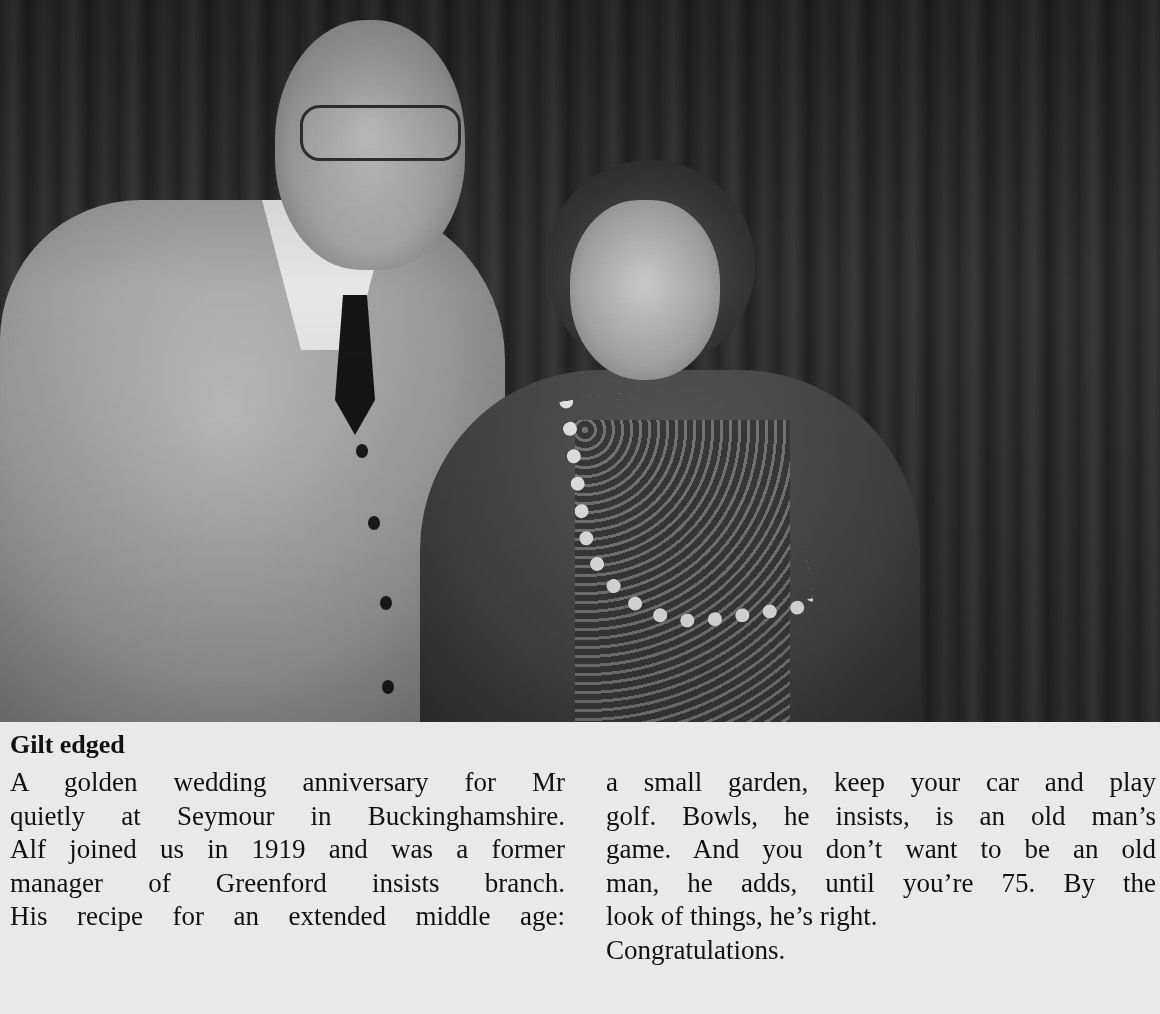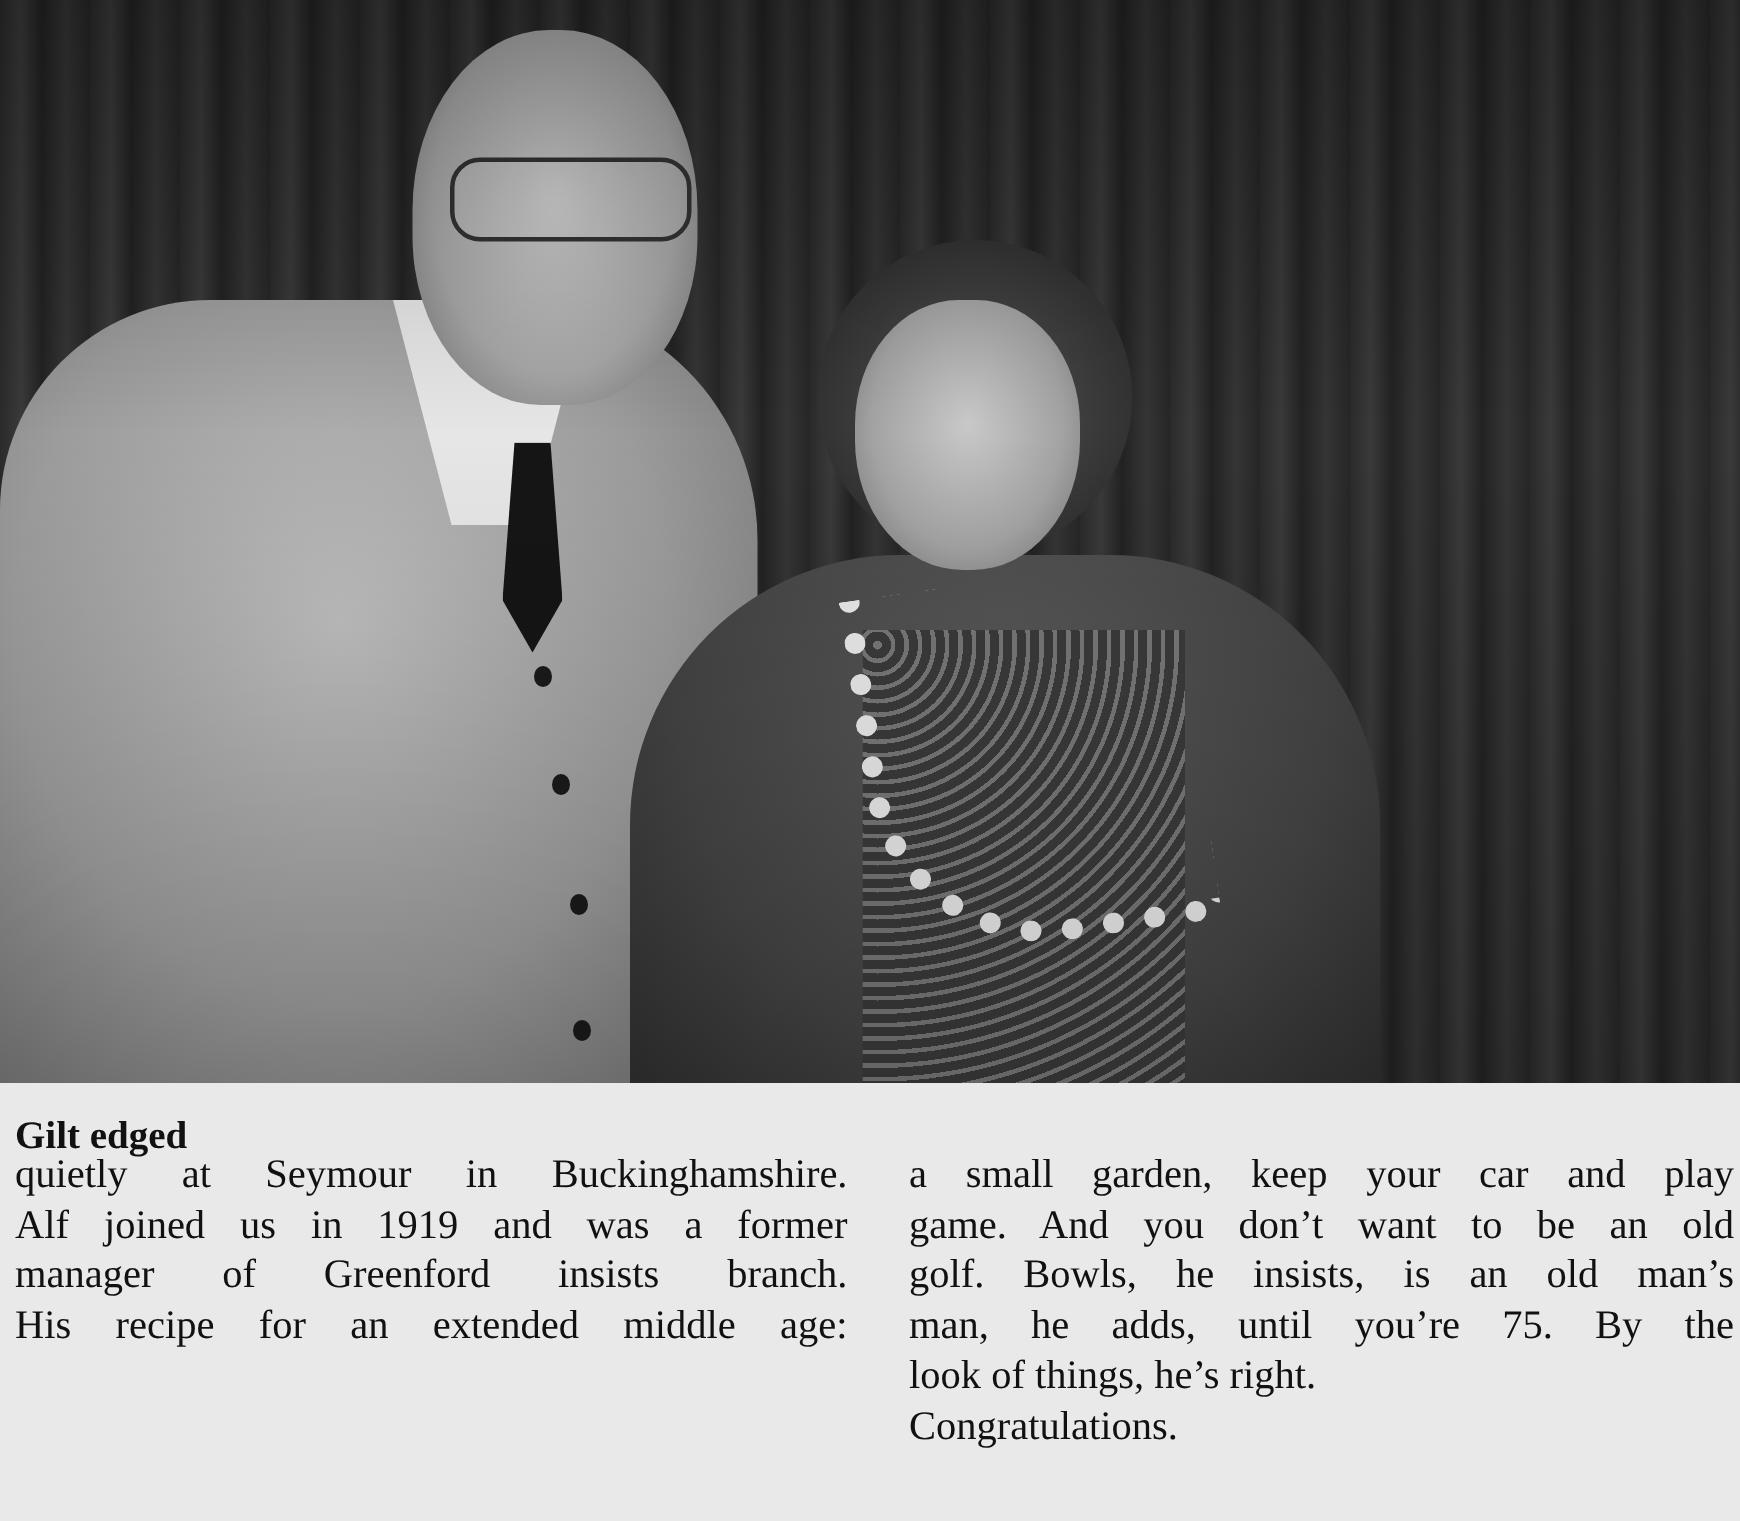--- a/index.html
+++ b/index.html
@@ -72,21 +72,21 @@
       position: absolute; left: 575px; top: 385px; width: 210px; height: 230px;
       border-bottom: 14px dotted #e8e8e8; border-left: 14px dotted #e8e8e8;
       border-radius: 0 0 0 120px;
       transform: rotate(-8deg);
     }
     .text-area {
       position: absolute; left: 0; top: 722px; width: 1160px; height: 292px;
       background: #e9e9e9;
     }
     .headline {
-      position: absolute; left: 10px; top: 20px;
+      position: absolute; left: 10px; top: 8px;
       font-size: 26px; font-weight: bold; line-height: 30px;
       margin: 0;
     }
     .col {
       position: absolute; font-size: 27px; line-height: 33.5px;
       text-align: justify; text-align-last: auto;
     }
     .col .line { display: block; white-space: nowrap; text-align: justify; text-align-last: justify; }
     .col .line.last { text-align-last: left; font-family: Liberation Serif, serif; }
     .col-left { left: 10px; top: 44px; width: 555px; }
@@ -110,27 +110,28 @@
   <div class="pearls"></div>
   <div class="woman-hair"></div>
   <div class="woman-head"></div>
   <div class="curtain-shade"></div>
 </div>
 
 <div class="text-area">
   <h2 class="headline">Gilt edged</h2>
 
   <div class="col col-left">
+    <span class="line">A golden wedding anniversary for Mr</span>
     <span class="line">quietly at Seymour in Buckinghamshire.</span>
     <span class="line">Alf joined us in 1919 and was a former</span>
     <span class="line">manager of Greenford insists branch.</span>
     <span class="line">His recipe for an extended middle age:</span>
   </div>
 
   <div class="col col-right">
     <span class="line">a small garden, keep your car and play</span>
+    <span class="line">golf. Bowls, he insists, is an old man’s</span>
     <span class="line">game. And you don’t want to be an old</span>
-    <span class="line">golf. Bowls, he insists, is an old man’s</span>
     <span class="line">man, he adds, until you’re 75. By the</span>
     <span class="line last">look of things, he’s right.</span>
     <span class="line last">Congratulations.</span>
   </div>
 </div>
 
 </body></html>

